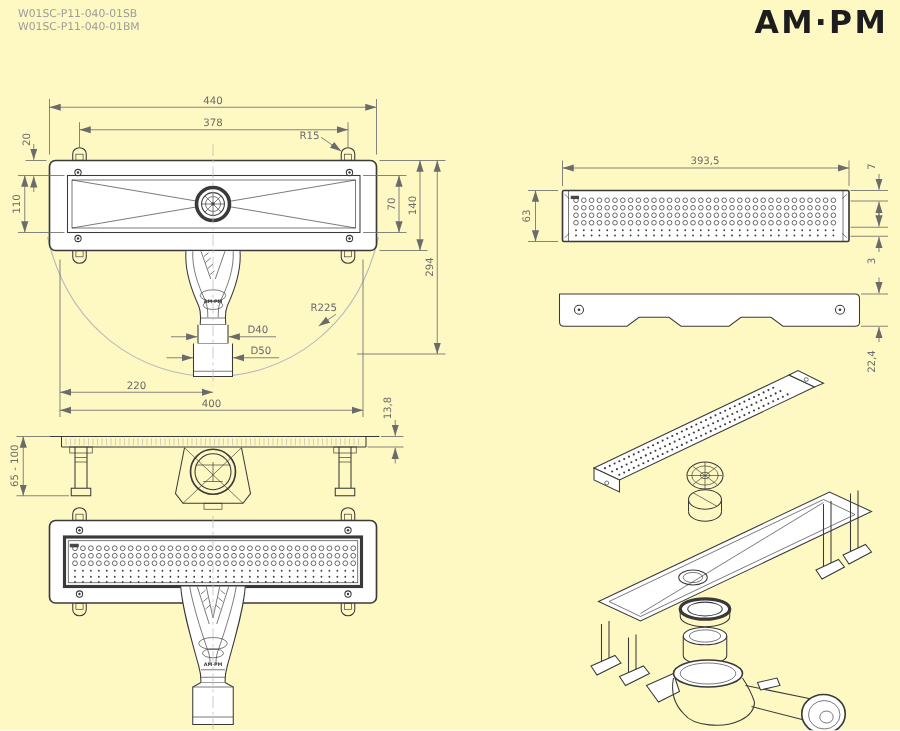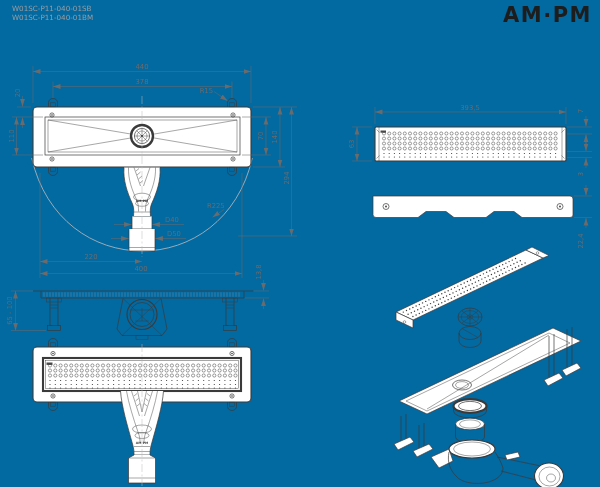--- a/index.html
+++ b/index.html
@@ -1,16 +1,16 @@
 <!DOCTYPE html>
 <html><head>
 <meta charset="utf-8">
 <style>
   html,body{margin:0;padding:0;background:#fff;}
-  .stage{position:relative;width:600px;height:487px;background:#0369a1;overflow:hidden;
+  .stage{position:relative;width:600px;height:487px;background:#fef9c3;overflow:hidden;
          font-family:"DejaVu Sans",sans-serif;}
   svg{position:absolute;left:0;top:0;}
   text{font-family:"DejaVu Sans",sans-serif;}
   text.code{font-size:7.2px;fill:#9c9c9c;}
   text.logo{font-size:21px;font-weight:700;fill:#1d1d1d;letter-spacing:1.5px;}
   text.dim{font-size:6.8px;fill:#6b6b6b;}
   text.tiny{font-size:3.2px;font-weight:700;fill:#3a3a3a;}
   .ln{stroke:#3a3a3a;stroke-width:1.1;fill:none;}
   .lnw{stroke:#3a3a3a;stroke-width:1.1;fill:#fff;}
   .ln2{stroke:#3a3a3a;stroke-width:.7;fill:none;}

